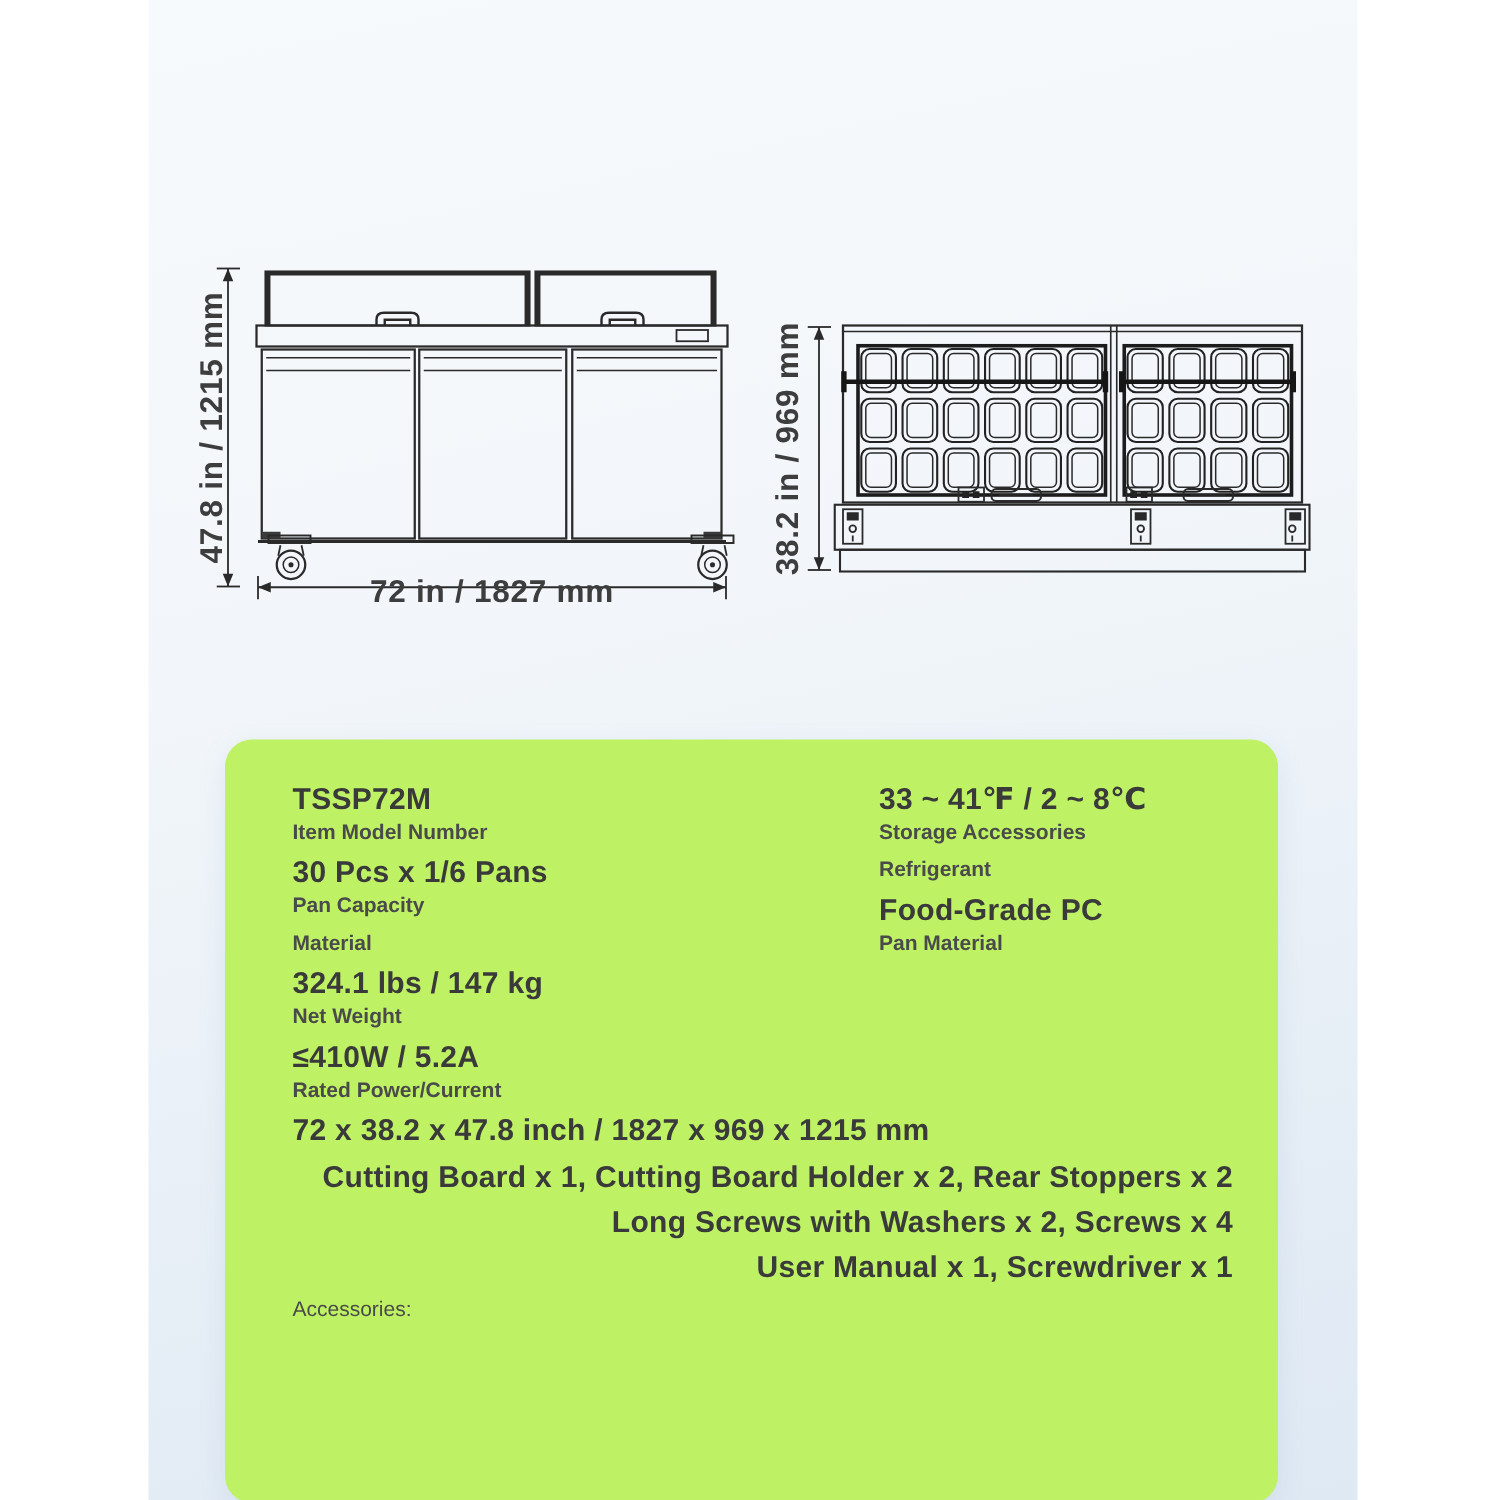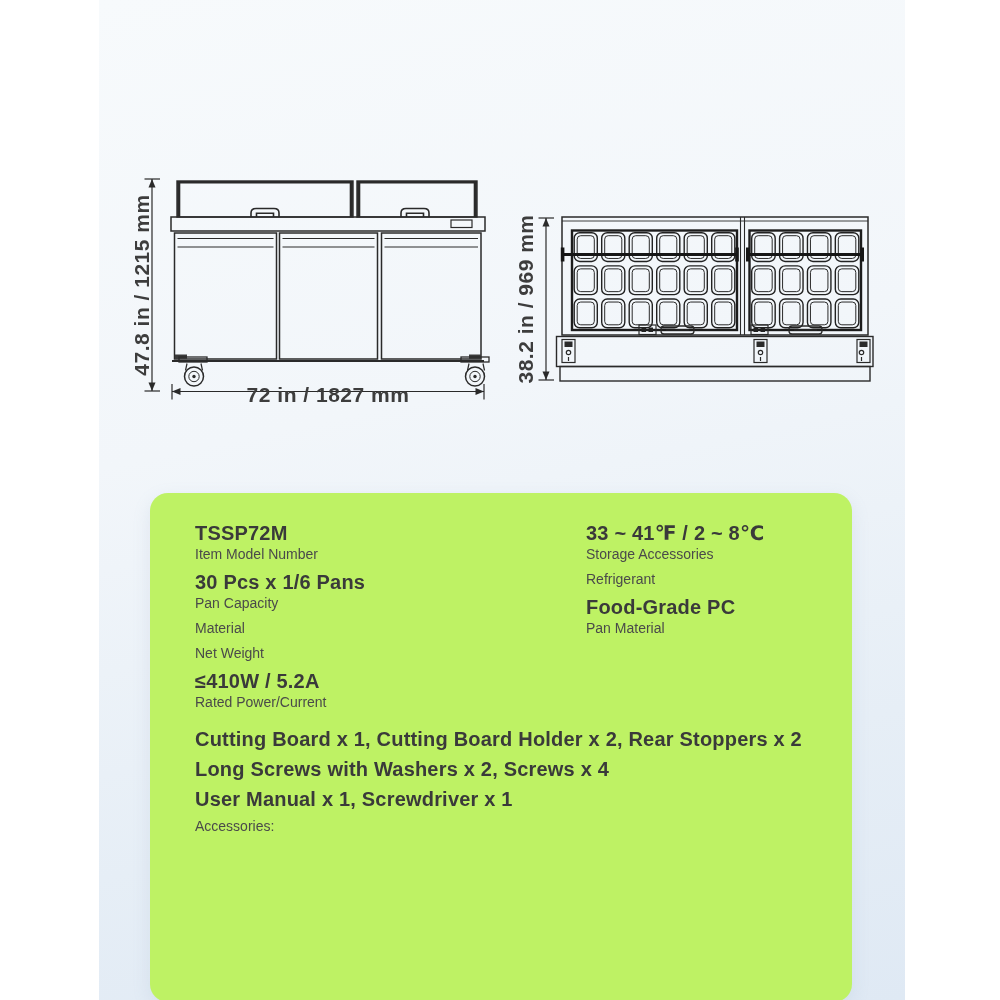--- a/index.html
+++ b/index.html
@@ -12,23 +12,23 @@
              color:#3d3d3d;letter-spacing:.5px;transform:translate(-50%,-50%);}
   .dim-label.vert{transform:translate(-50%,-50%) rotate(-90deg);}
   .card{position:absolute;left:150px;top:493px;width:702px;height:509px;background:#bef264;
         border-radius:18px;box-shadow:0 6px 18px rgba(130,155,185,.16);
         box-sizing:border-box;padding:29px 30px 0 45px;}
   .cols{display:flex;}
   .col-left{width:358px;flex:0 0 358px;}
   .col-right{flex:1;margin-left:33px;}
   .spec-item{margin-bottom:9px;}
   .spec-value{font-weight:bold;font-size:20px;line-height:22px;color:#3a3a3a;letter-spacing:.2px;}
-  .spec-label{font-size:14px;line-height:16px;color:#4a4a4a;margin-top:2px;}
+  .spec-label{font-size:14px;line-height:16px;color:#4a4a4a;margin-top:2px;font-weight:bold;}
   .acc-line{font-weight:bold;font-size:20px;line-height:22px;color:#3a3a3a;
-            letter-spacing:.2px;margin-bottom:8px;white-space:nowrap;}
+            letter-spacing:.2px;margin-bottom:8px;white-space:nowrap;text-align:right;}
   .acc-caption{font-size:14px;line-height:16px;color:#4a4a4a;margin-top:0;}
 </style>
 </head>
 <body>
 
 <div class="page">
   <div class="band" id="bg-band" style="background: linear-gradient(168deg, rgb(247, 250, 252) 0%, rgb(242, 246, 250) 40%, rgb(230, 238, 246) 75%, rgb(223, 233, 244) 100%);"></div>
 
   <svg class="lineart" viewBox="0 0 1000 1000">
 
@@ -251,20 +251,21 @@
             <div class="spec-label">Item Model Number</div>
           </div>
           <div class="spec-item">
             <div class="spec-value">30 Pcs x 1/6 Pans</div>
             <div class="spec-label">Pan Capacity</div>
           </div>
           <div class="spec-item">
             <div class="spec-label">Material</div>
           </div>
           <div class="spec-item">
+            <div class="spec-value">324.1 lbs / 147 kg</div>
             <div class="spec-label">Net Weight</div>
           </div>
           <div class="spec-item">
             <div class="spec-value">≤410W / 5.2A</div>
             <div class="spec-label">Rated Power/Current</div>
           </div>
         </div>
       <div class="col-right" id="spec-right">
           <div class="spec-item">
             <div class="spec-value">33 ~ 41℉ / 2 ~ 8℃</div>
@@ -273,20 +274,21 @@
           <div class="spec-item">
             <div class="spec-label">Refrigerant</div>
           </div>
           <div class="spec-item">
             <div class="spec-value">Food-Grade PC</div>
             <div class="spec-label">Pan Material</div>
           </div>
         </div>
     </div>
     <div class="spec-item">
+      <div class="spec-value">72 x 38.2 x 47.8 inch / 1827 x 969 x 1215 mm</div>
     </div>
     <div id="acc-lines">
         <div class="acc-line">Cutting Board x 1, Cutting Board Holder x 2, Rear Stoppers x 2</div>
         <div class="acc-line">Long Screws with Washers x 2, Screws x 4</div>
         <div class="acc-line">User Manual x 1, Screwdriver x 1</div>
       </div>
     <div class="acc-caption">Accessories:</div>
   </div>
 </div>
 

